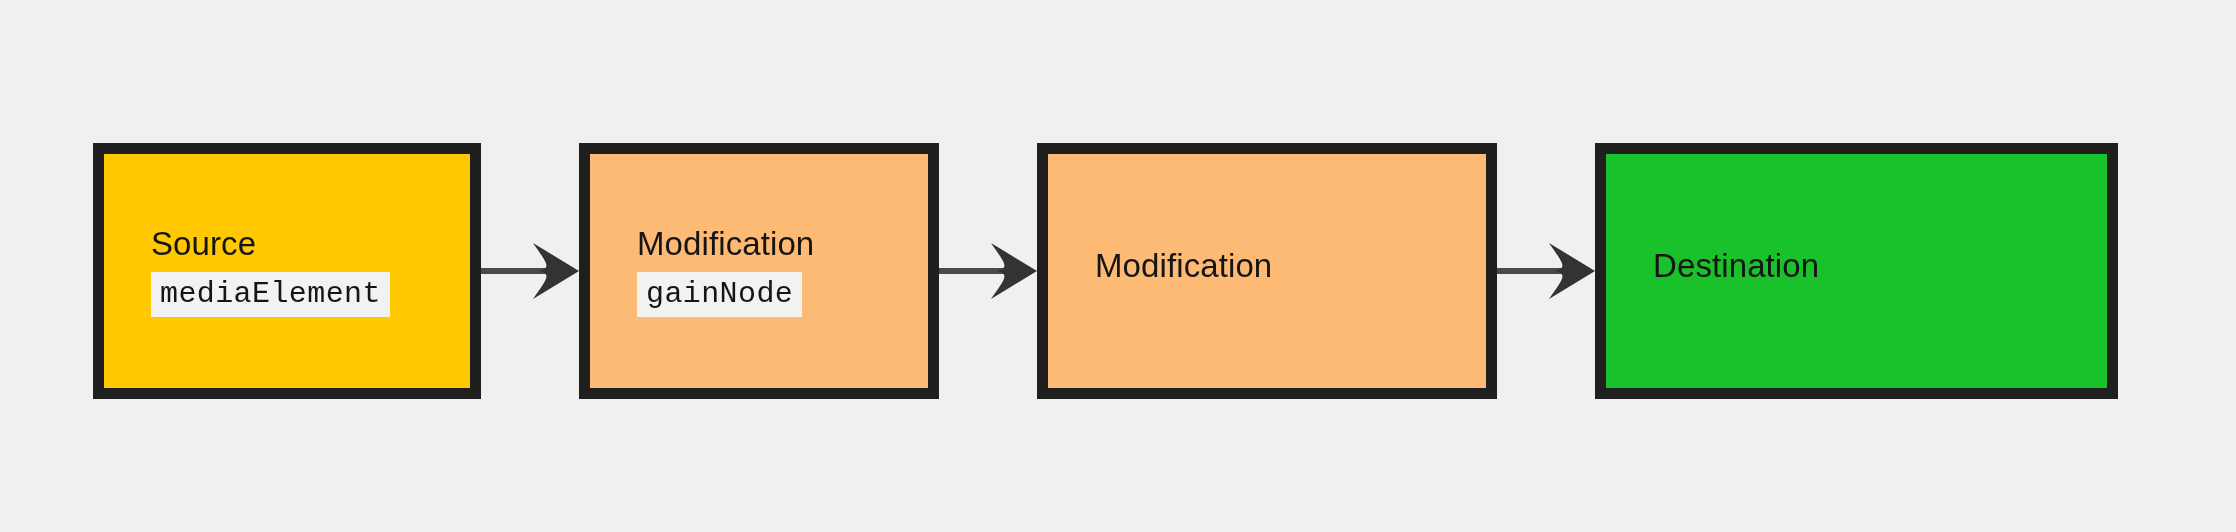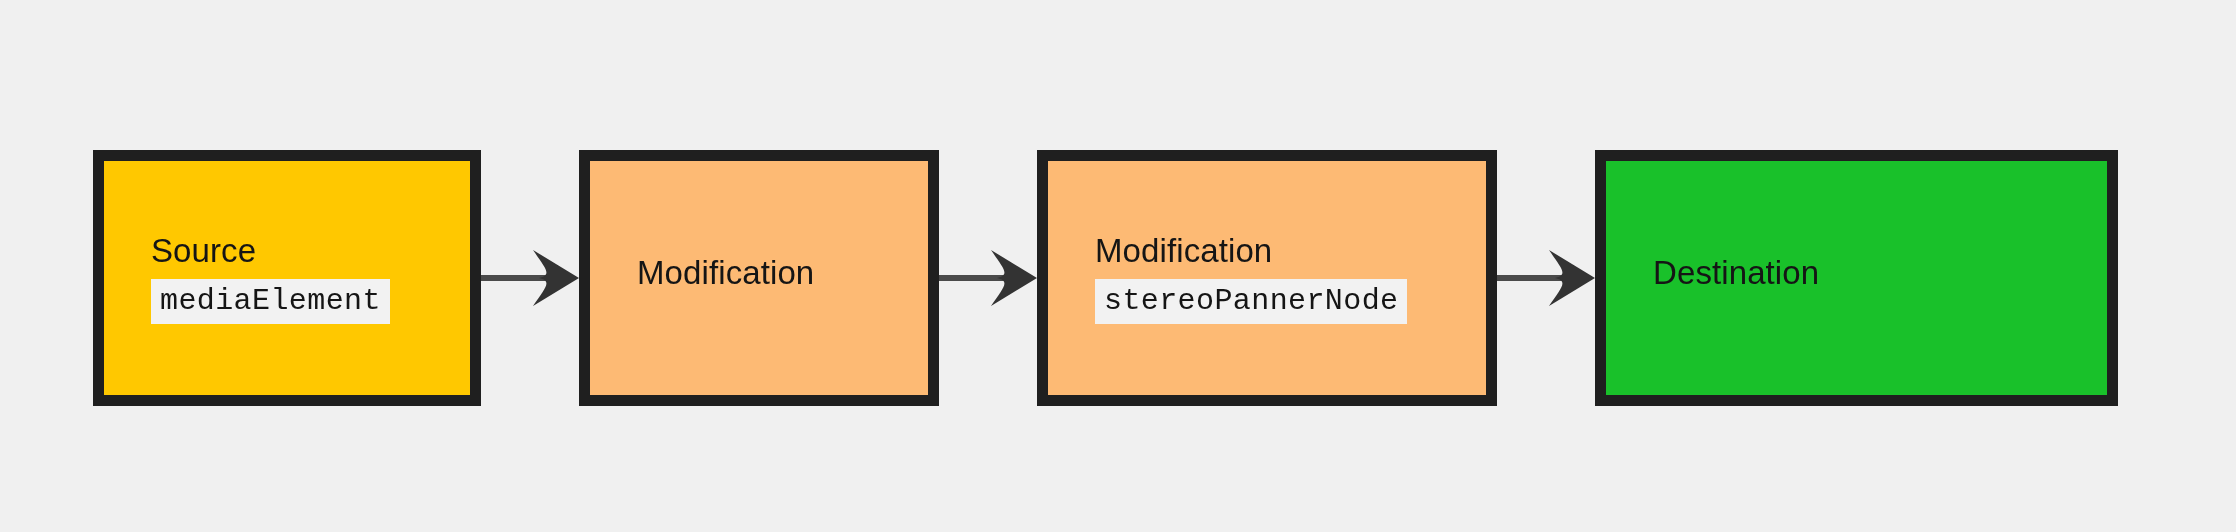--- a/index.html
+++ b/index.html
@@ -18,21 +18,21 @@
   #diagram-canvas {
     position: relative;
     width: 2236px;
     height: 532px;
     background: #f0f0f0;
   }
 
   .flow-row {
     position: absolute;
     left: 0;
-    top: 150px;
+    top: 143px;
     width: 2236px;
     height: 256px;
     display: flex;
     flex-direction: row;
     align-items: center;
     justify-content: flex-start;
     padding-left: 93px;
     box-sizing: border-box;
   }
 
@@ -103,30 +103,30 @@
         <code class="node-code">mediaElement</code>
       </div>
       <div class="connector" style="width: 98px;">
         <svg width="98" height="60" viewBox="0 0 98 60">
           <rect x="0" y="27" width="68" height="6" fill="#4a4a4a"></rect>
           <path d="M 98 30 L 52 2 C 64 20, 72 27, 58 30 C 72 33, 64 40, 52 58 Z" fill="#333333"></path>
         </svg>
       </div>
       <div class="node-box fill-modification" style="width: 360px; border-color: rgb(31, 31, 31);">
         <div class="node-title">Modification</div>
+        <code class="node-code">gainNode</code>
       </div>
       <div class="connector" style="width: 98px;">
         <svg width="98" height="60" viewBox="0 0 98 60">
           <rect x="0" y="27" width="68" height="6" fill="#4a4a4a"></rect>
           <path d="M 98 30 L 52 2 C 64 20, 72 27, 58 30 C 72 33, 64 40, 52 58 Z" fill="#333333"></path>
         </svg>
       </div>
       <div class="node-box fill-modification" style="width: 460px; border-color: rgb(31, 31, 31);">
         <div class="node-title">Modification</div>
-        <code class="node-code">stereoPannerNode</code>
       </div>
       <div class="connector" style="width: 98px;">
         <svg width="98" height="60" viewBox="0 0 98 60">
           <rect x="0" y="27" width="68" height="6" fill="#4a4a4a"></rect>
           <path d="M 98 30 L 52 2 C 64 20, 72 27, 58 30 C 72 33, 64 40, 52 58 Z" fill="#333333"></path>
         </svg>
       </div>
       <div class="node-box fill-destination" style="width: 523px; border-color: rgb(31, 31, 31);">
         <div class="node-title">Destination</div>
       </div>

